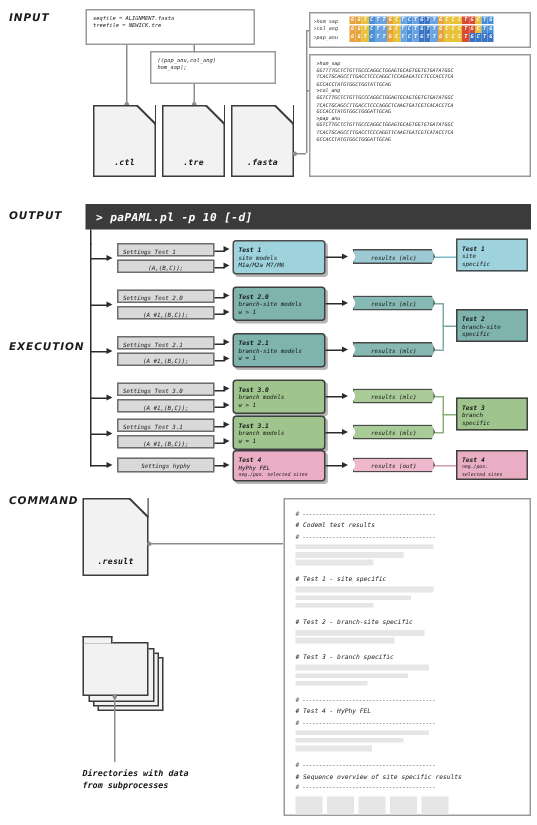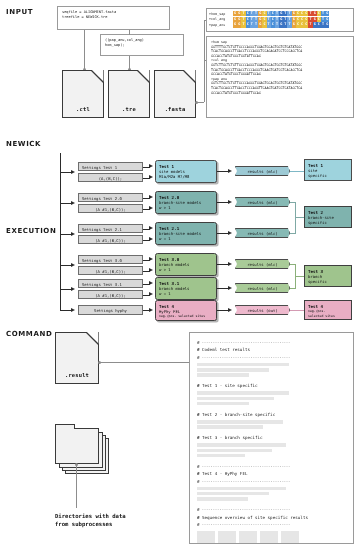--- a/index.html
+++ b/index.html
@@ -1,19 +1,19 @@
 <!DOCTYPE html>
 <html><head>
 <meta charset="utf-8">
 <style>
   html,body{margin:0;padding:0;background:#ffffff;}
   body{width:358px;height:550px;position:relative;overflow:hidden;
        font-family:"DejaVu Sans Mono","Liberation Mono",monospace;
        color:#111;-webkit-font-smoothing:none;}
-  .stage{position:absolute;left:0;top:0;width:284px;height:550px;}
+  .stage{position:absolute;left:0;top:0;width:284px;height:550px;font-style:italic;}
   .abs{position:absolute;}
 
   .section-label{font-family:"DejaVu Sans","Liberation Sans",sans-serif;
       font-weight:bold;font-size:7px;letter-spacing:.6px;color:#1a1a1a;}
 
   
   .box{position:absolute;box-sizing:border-box;border:1px solid #9a9a9a;background:#fff;}
   .code{font-size:3.6px;line-height:5.2px;color:#222;padding:3px 4px;box-sizing:border-box;
         white-space:pre;overflow:hidden;}
 
@@ -82,21 +82,21 @@
   .bar{height:3.6px;background:#e6e6e6;margin:1.6px 0;}
 
   .caption{position:absolute;font-size:5.6px;line-height:8px;color:#111;font-weight:bold;}
 </style>
 </head>
 <body>
 
 <div class="stage">
 
   <div class="abs section-label" style="left:6px;top:8px;">INPUT</div>
-  <div class="abs section-label" style="left:6px;top:140px;">NEWICK</div>
+  <div class="abs section-label" style="left:6px;top:140px;">OUTPUT</div>
   <div class="abs section-label" style="left:6px;top:227px;">EXECUTION</div>
   <div class="abs section-label" style="left:6px;top:330px;">COMMAND</div>
 
   <div class="box code" style="left:57px;top:6px;width:113px;height:24px;">seqfile = ALIGNMENT.fasta
 treefile = NEWICK.tre</div>
 
   <div class="box code" style="left:100px;top:34px;width:84px;height:22px;">((pap_anu,col_ang)
 hom_sap);</div>
 
   <div class="thin-v" style="left:84px;top:30px;height:40px;"></div>
@@ -234,20 +234,21 @@
 GCCACCTATGTGGCTGGTATTGCAG
 &gt;col_ang
 GGTCTTGCTCTGTTGCCCAGGCTGGAGTGCAGTGGTGTGATATGGC
 TCACTGCAGCCTTGACCTCCCAGGCTCAAGTGATCGTCACACCTCA
 GCCACCTATGTGGCTGGGATTGCAG
 &gt;pap_anu
 GGTCTTGCTCTGTTGCCCAGGCTGGAGTGCAGTGGTGTGATATGGC
 TCACTGCAGCCTTGACCTCCCAGGTTCAAGTGATCGTCATACCTCA
 GCCACCTATGTGGCTGGGATTGCAG</div>
 
+  <div class="cmdbar" style="left:57px;top:136px;width:297px;height:17px;">&gt; paPAML.pl -p 10 [-d]</div>
 
   <div class="vline" style="left:60px;top:162px;height:127px;"></div>
   <div class="vline" style="left:60px;top:153px;height:10px;"></div>
 
   <div class="hline" style="left:60px;top:172px;width:12px;"></div>
   <div class="arrow" style="left:71px;top:169.6px;"></div>
   <div class="node grey" style="left:78px;top:162px;width:65px;height:9px;padding:1.8px 3px;font-size:3.9px;">Settings Test 1</div>
   <div class="node grey" style="left:78px;top:173px;width:65px;height:9px;padding:1.8px 3px;font-size:3.9px;text-align:center;">(A,(B,C));</div>
   <div class="hline" style="left:143px;top:166.5px;width:7px;"></div>
   <div class="arrow" style="left:149px;top:164px;"></div>

